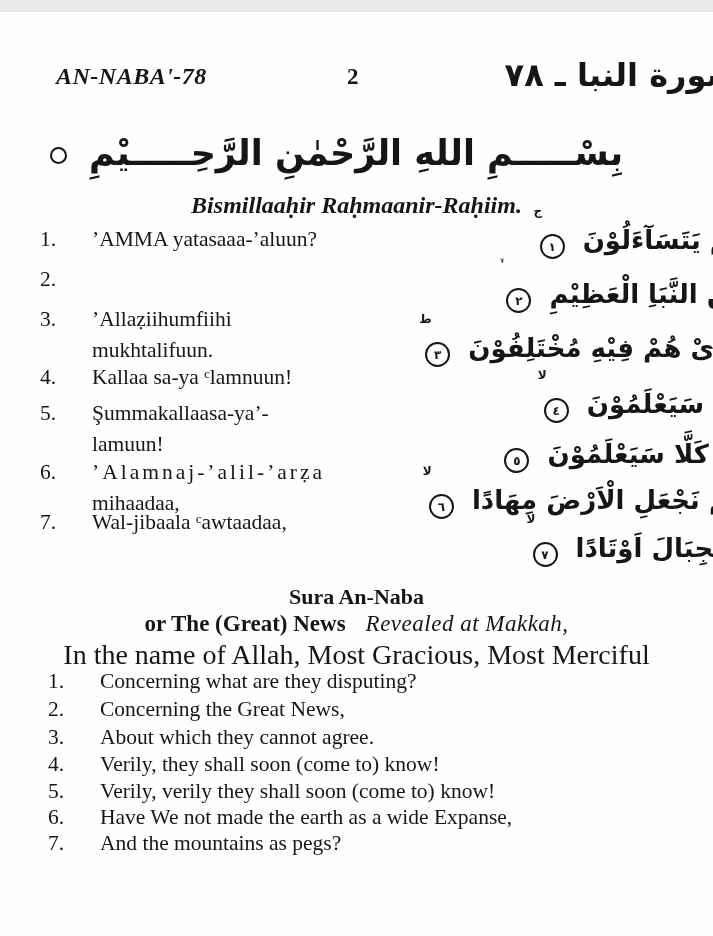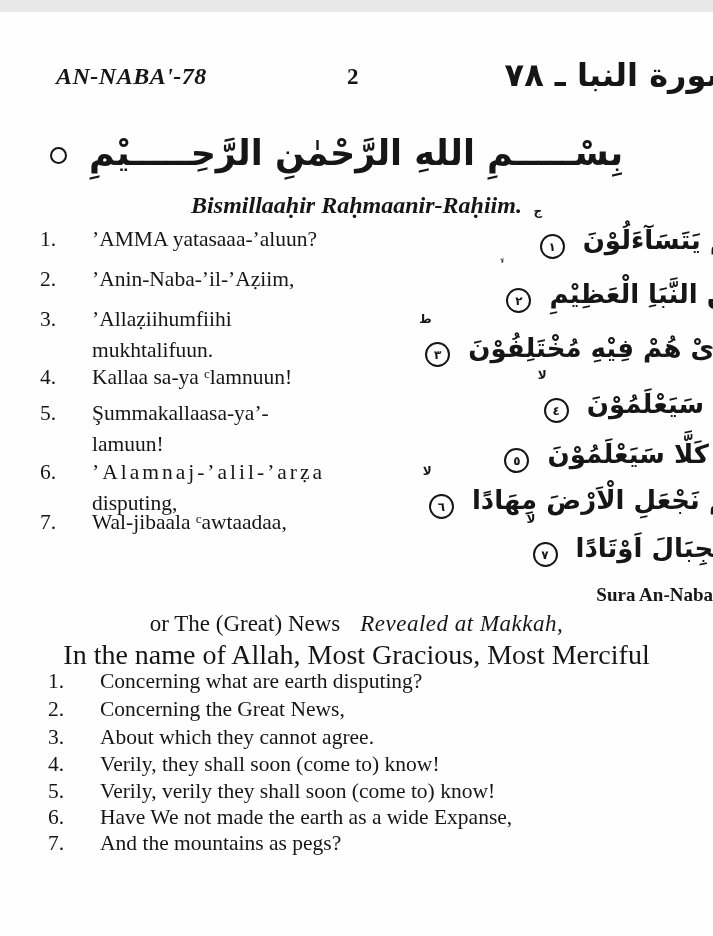--- a/index.html
+++ b/index.html
@@ -74,27 +74,27 @@
     border:2px solid #161616;border-radius:50%;
     font-size:12px;line-height:1;font-weight:bold;
   }
   .stop-mark{
     position:absolute;top:-15px;left:-6px;
     font-size:12px;line-height:1;font-weight:bold;
   }
   
   .sura-title{
     position:absolute;left:0;top:572px;width:713px;
-    text-align:right;font-size:19px;font-weight:bold;
+    text-align:center;font-size:22px;font-weight:bold;
   }
   .sura-sub{
     position:absolute;left:0;top:599px;width:713px;
     text-align:center;font-size:23px;
   }
-  .sura-sub .b{font-weight:normal;}
+  .sura-sub .b{font-weight:bold;}
   .sura-sub .i{font-style:italic;margin-left:20px;letter-spacing:.5px;}
   .invocation{
     position:absolute;left:0;top:627px;width:713px;
     text-align:center;font-size:28px;
   }
   .en-row{
     position:absolute;left:48px;width:630px;
     display:flex;font-size:21.5px;line-height:27px;
   }
   .en-num{flex:0 0 52px;}
@@ -114,21 +114,20 @@
     <span class="bism-orn"></span>
   </div>
   <div class="bism-tr">Bismillaaḥir Raḥmaanir-Raḥiim.</div>
 
   <div class="tr-row" style="top:212px">
     <span class="tr-num">1.</span>
     <span class="tr-text">’AMMA yatasaaa-’aluun?</span>
   </div>
   <div class="tr-row" style="top:252px">
     <span class="tr-num">2.</span>
-    <span class="tr-text">’Anin-Naba-’il-’Aẓiim,</span>
   </div>
   <div class="tr-row" style="top:292px">
     <span class="tr-num">3.</span>
     <span class="tr-text">
       <span class="jline">
         <span>’Allaẓii</span>
         <span>hum</span>
         <span>fiihi</span>
       </span>
       <span><span>mu</span><span class="ul">kh</span><span>talifuun.</span></span>
@@ -149,21 +148,21 @@
       <span>lamuun!</span>
     </span>
   </div>
   <div class="tr-row" style="top:445px">
     <span class="tr-num">6.</span>
     <span class="tr-text">
       <span class="jline ls">
         <span>’Alam</span>
         <span>naj-’alil-’arẓa</span>
       </span>
-      <span>disputing,</span>
+      <span>mihaadaa,</span>
     </span>
   </div>
   <div class="tr-row" style="top:495px">
     <span class="tr-num">7.</span>
     <span class="tr-text">Wal-jibaala ᶜawtaadaa,</span>
   </div>
 
   <div class="ar-row" style="top:206px">
     <span>عَمَّ يَتَسَآءَلُوْنَ</span>
     <span class="ayah-end">
@@ -215,21 +214,21 @@
   </div>
 
   <div class="sura-title">Sura An-Naba</div>
   <div class="sura-sub">
     <span class="b">or The (Great) News</span><span class="i">Revealed at Makkah,</span>
   </div>
   <div class="invocation">In the name of Allah, Most Gracious, Most Merciful</div>
 
   <div class="en-row" style="top:656px">
     <span class="en-num">1.</span>
-    <span class="en-text">Concerning what are earth disputing?</span>
+    <span class="en-text">Concerning what are they disputing?</span>
   </div>
   <div class="en-row" style="top:684px">
     <span class="en-num">2.</span>
     <span class="en-text">Concerning the Great News,</span>
   </div>
   <div class="en-row" style="top:712px">
     <span class="en-num">3.</span>
     <span class="en-text">About which they cannot agree.</span>
   </div>
   <div class="en-row" style="top:739px">

